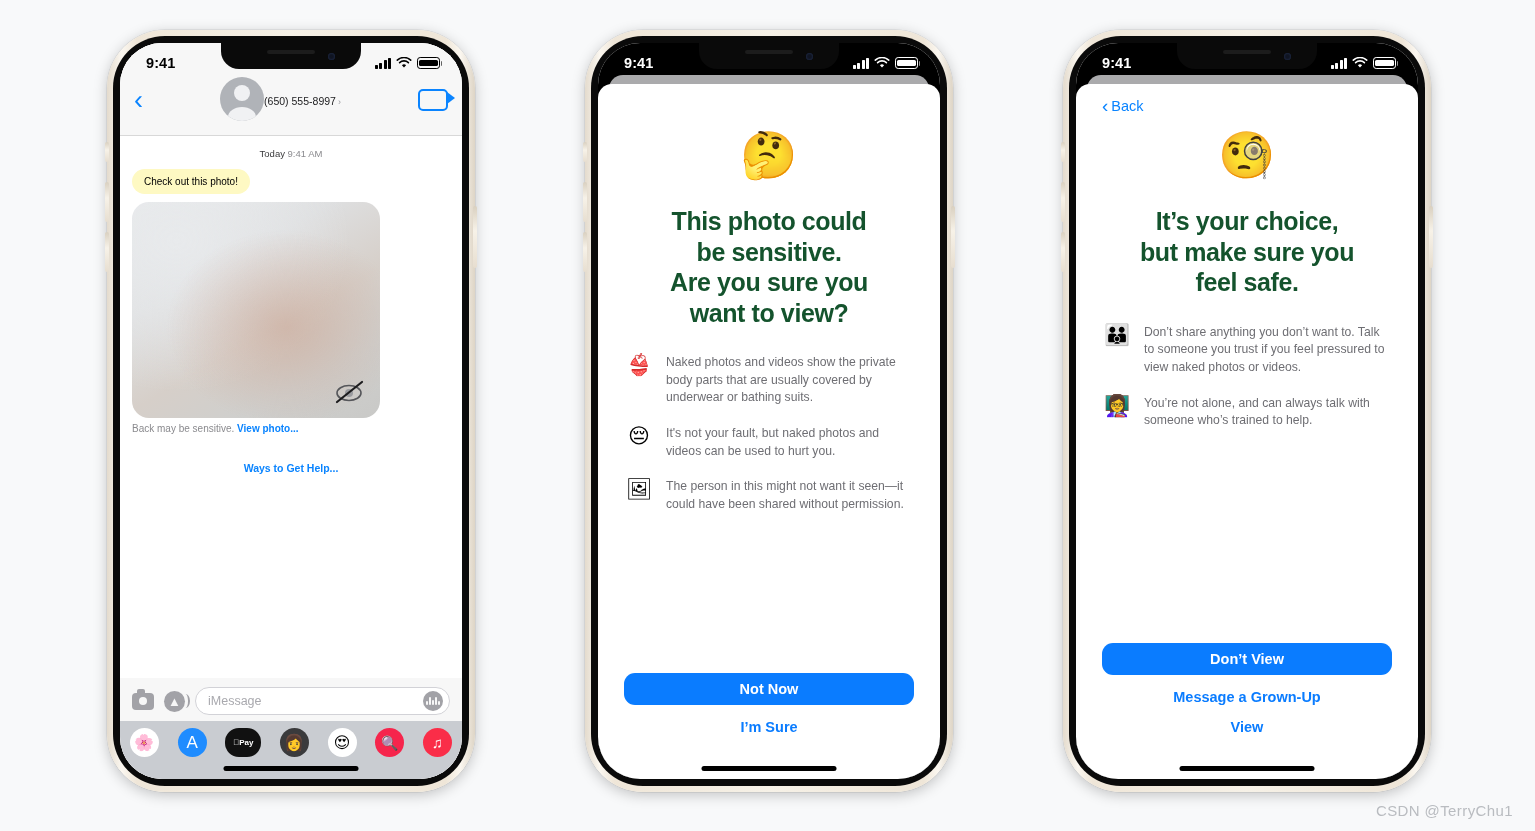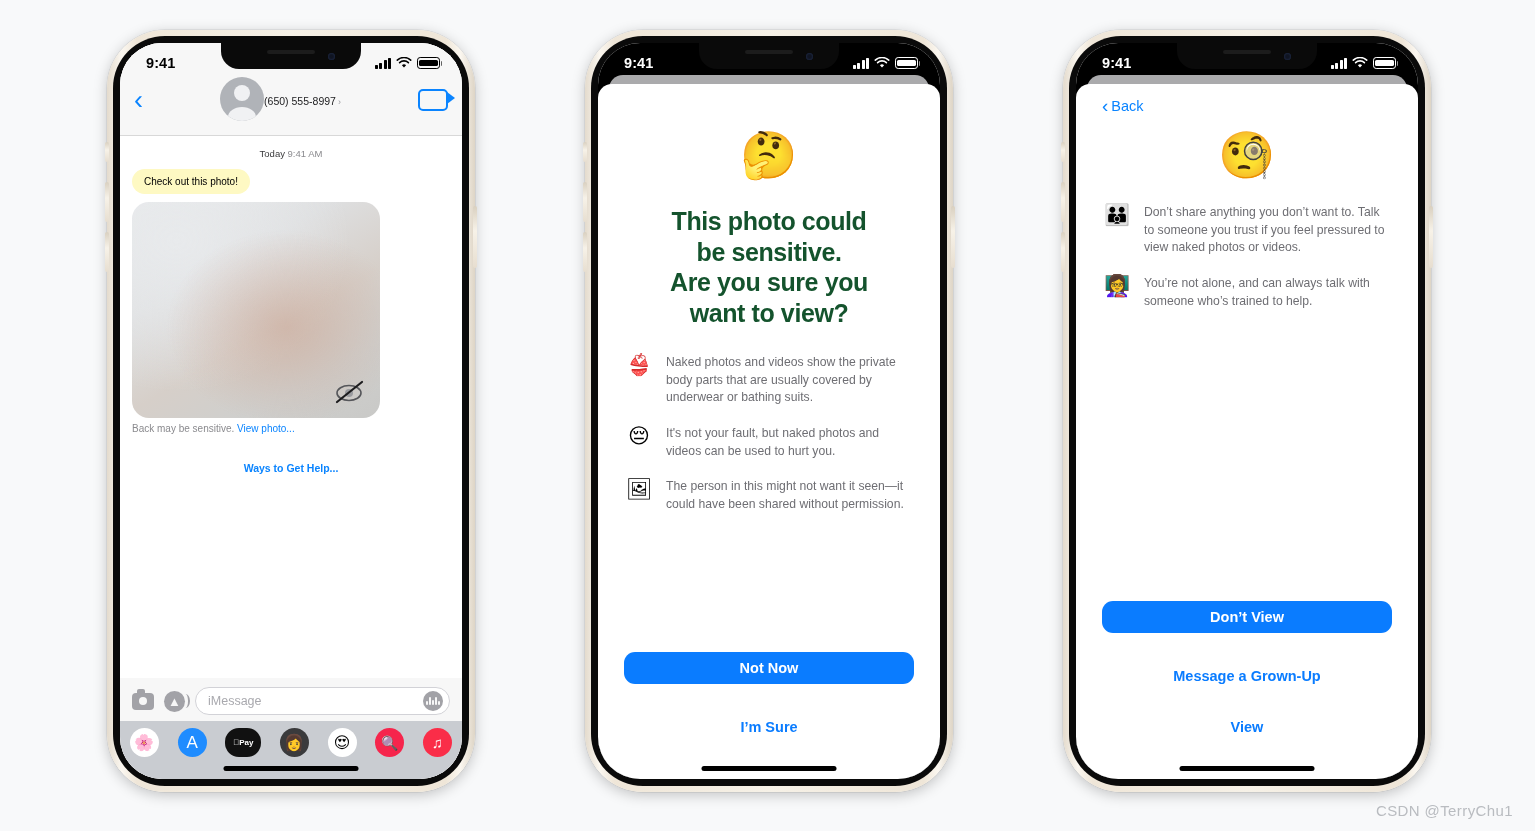--- a/index.html
+++ b/index.html
@@ -116,21 +116,21 @@
     background:
       radial-gradient(ellipse at 62% 58%, rgba(205,175,160,.75) 0%, rgba(205,185,172,0) 55%),
       radial-gradient(ellipse at 18% 18%, rgba(232,234,236,1) 0%, rgba(226,226,228,0) 60%),
       linear-gradient(150deg,#e8eaec 0%,#dedfe0 32%,#d6cfc9 58%,#cfcfcd 78%,#c9c9c7 100%);
     position:relative;
   }
   .photo::after{content:"";position:absolute;left:-4px;bottom:0;width:13px;height:15px;
     background:#cdcdcb;border-bottom-right-radius:15px;z-index:-1;}
   .eye-slash{position:absolute;right:14px;bottom:14px;width:34px;height:26px;}
   .caption{font-size:10px;color:#8a8a8e;margin-top:5px;}
-  .caption a{color:#0a84ff;font-weight:normal;text-decoration:none;}
+  .caption a{color:#0a84ff;font-weight:bold;text-decoration:none;}
   .help-block{text-align:center;margin-top:28px;padding:0 26px;}
   .help-text{font-size:10px;color:#8a8a8e;line-height:1.35;}
   .help-link{font-size:10.5px;color:#0a84ff;font-weight:bold;margin-top:2px;}
 
   .composer{background:#f7f7f7;padding:9px 12px 6px;display:flex;align-items:center;gap:10px;}
   .cam-icon{width:22px;height:17px;background:#a2a2a7;border-radius:4px;position:relative;flex:none;}
   .cam-icon::before{content:"";position:absolute;top:-4px;left:5px;width:8px;height:4px;background:#a2a2a7;border-radius:2px 2px 0 0;}
   .cam-icon::after{content:"";position:absolute;top:4px;left:7px;width:8px;height:8px;border-radius:50%;background:#f7f7f7;}
   .apps-icon{width:21px;height:21px;border-radius:50%;background:#a2a2a7;color:#f7f7f7;font-size:13px;display:flex;align-items:center;justify-content:center;flex:none;position:relative;}
   .apps-icon::after{content:"";position:absolute;right:-5px;top:3px;width:7px;height:14px;border-right:2px solid #a2a2a7;border-radius:0 50% 50% 0/0 50% 50% 0;}
@@ -174,21 +174,21 @@
     font-family:"DejaVu Sans","Liberation Sans",sans-serif;}
   .bullet .bt{font-size:12.2px;line-height:1.45;color:#6e6e73;}
   .sheet-spacer{flex:1;}
   .cta{
     background:#0a7cff;color:#fff;border-radius:11px;
     height:32px;display:flex;align-items:center;justify-content:center;
     font-size:14.5px;font-weight:bold;
   }
   .link-action{
     text-align:center;color:#0a7cff;font-size:14.5px;font-weight:bold;
-    margin-top:35px;
+    margin-top:14px;
   }
   .sheet-bottom-pad{height:44px;}
 
   
   .watermark{
     position:absolute;right:22px;bottom:12px;
     font-size:15px;color:#b9bcc0;letter-spacing:.4px;
   }
 </style>
 </head>
@@ -404,20 +404,23 @@
         <div class="sheet-back-card"></div>
 
         <div class="sheet">
           <div class="sheet-nav">
             <span class="sheet-back">
               <span class="cv">‹</span>
               <span>Back</span>
             </span>
           </div>
           <div class="hero-emoji">🧐</div>
+          <div class="sheet-title" style="white-space:pre-line;">It’s your choice,
+but make sure you
+feel safe.</div>
 
           <div class="bullets">
             <div class="bullet">
               <span class="be">👪</span>
               <span class="bt">Don’t share anything you don’t want to. Talk to someone you trust if you feel pressured to view naked photos or videos.</span>
             </div>
             <div class="bullet">
               <span class="be">👩‍🏫</span>
               <span class="bt">You’re not alone, and can always talk with someone who’s trained to help.</span>
             </div>

